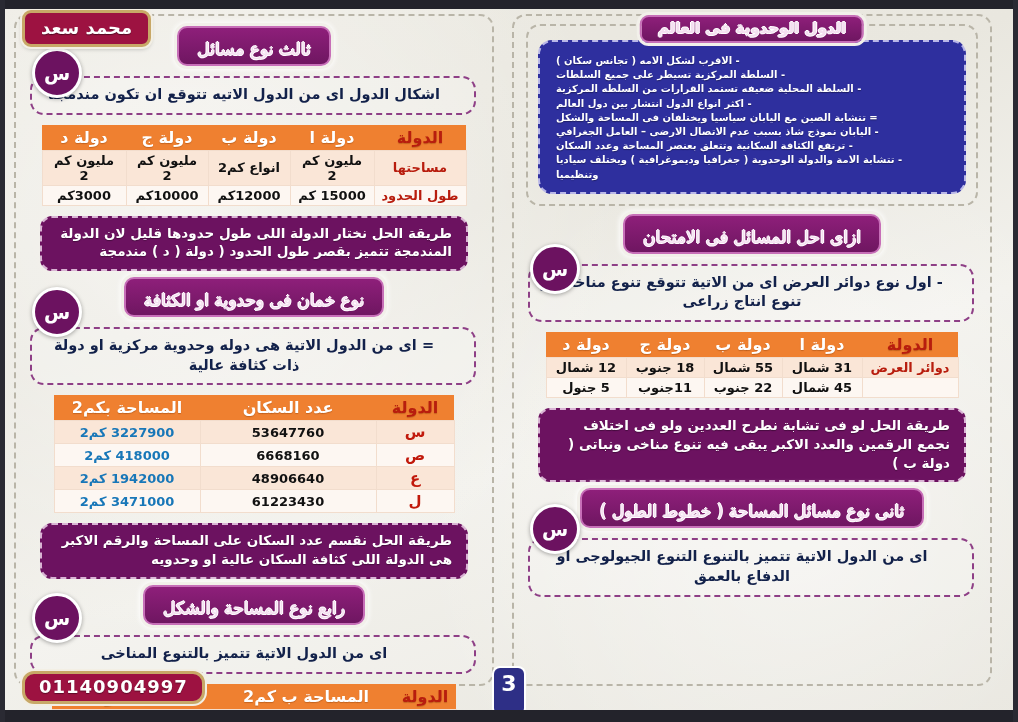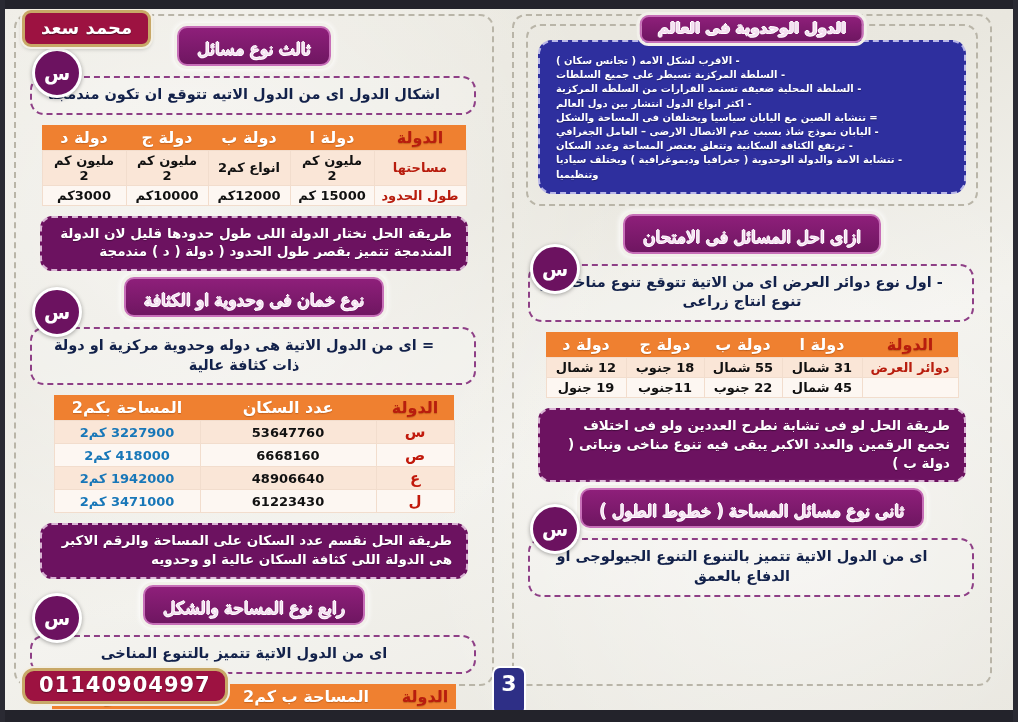--- a/index.html
+++ b/index.html
@@ -77,21 +77,21 @@
   .phone-badge {
     position: absolute;
     bottom: 18px;
     left: 22px;
     z-index: 25;
     background: #9d1241;
     color: #ffffff;
     border: 3px solid #c8a867;
     border-radius: 12px;
     padding: 2px 14px 4px;
-    font-size: 21px;
+    font-size: 18px;
     font-weight: bold;
     letter-spacing: 1px;
     box-shadow: 0 0 0 2px #f3efe4;
     text-shadow: 0 1px 1px rgba(0,0,0,0.4);
     direction: ltr;
   }
 
   
   .page-number {
     position: absolute;
@@ -458,21 +458,21 @@
             <td>31 شمال</td>
             <td>55 شمال</td>
             <td>18 جنوب</td>
             <td>12 شمال</td>
           </tr>
           <tr class="r-even">
             <td class="rowlabel"></td>
             <td>45 شمال</td>
             <td>22 جنوب</td>
             <td>11جنوب</td>
-            <td>19 جنول</td>
+            <td>5 جنول</td>
           </tr>
         </tbody>
       </table>
 
       <div class="sol-box">طريقة الحل لو فى تشابة نطرح العددين  ولو فى اختلاف نجمع الرقمين والعدد الاكبر يبقى فيه تنوع مناخى ونباتى   ( دولة ب )</div>
     </div>
 
     <div class="sec">
       <div class="sec-header">
         <span class="pill">ثانى نوع مسائل المساحة ( خطوط الطول )</span>

